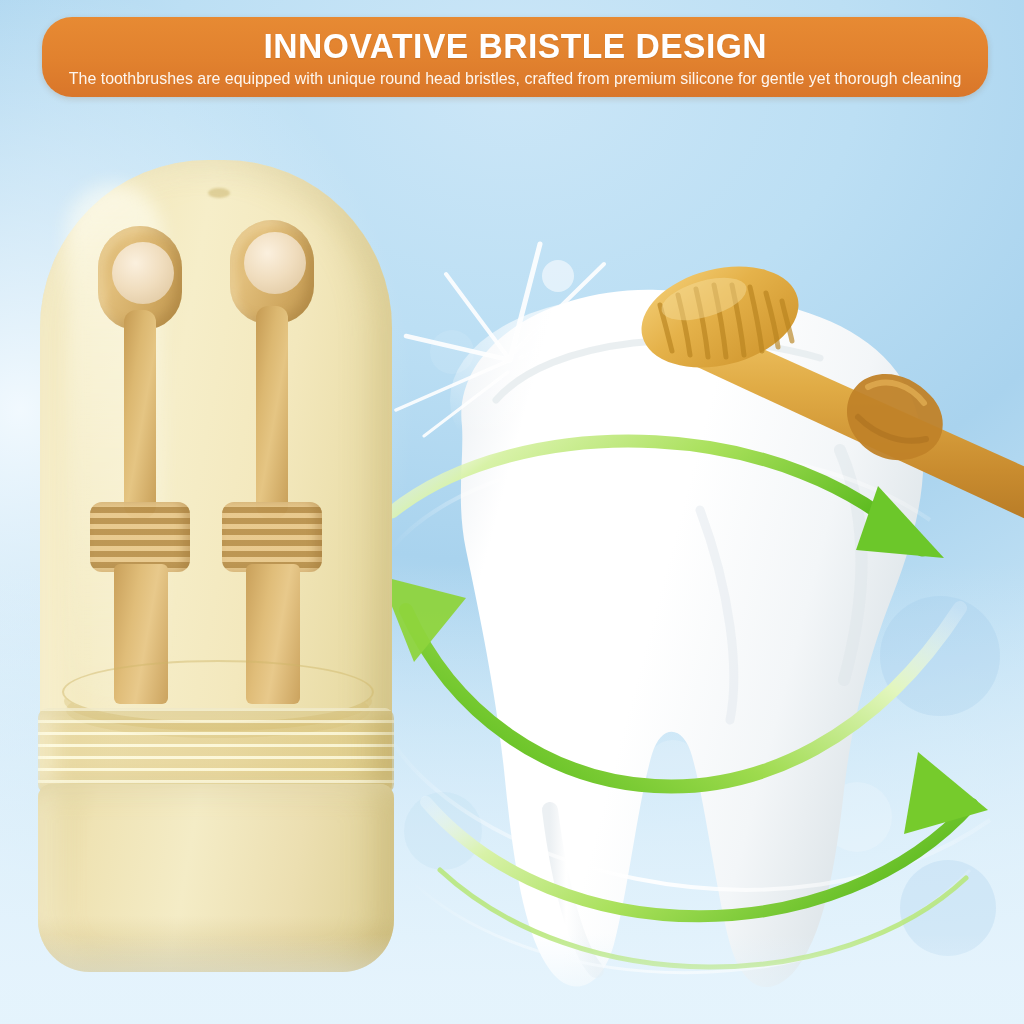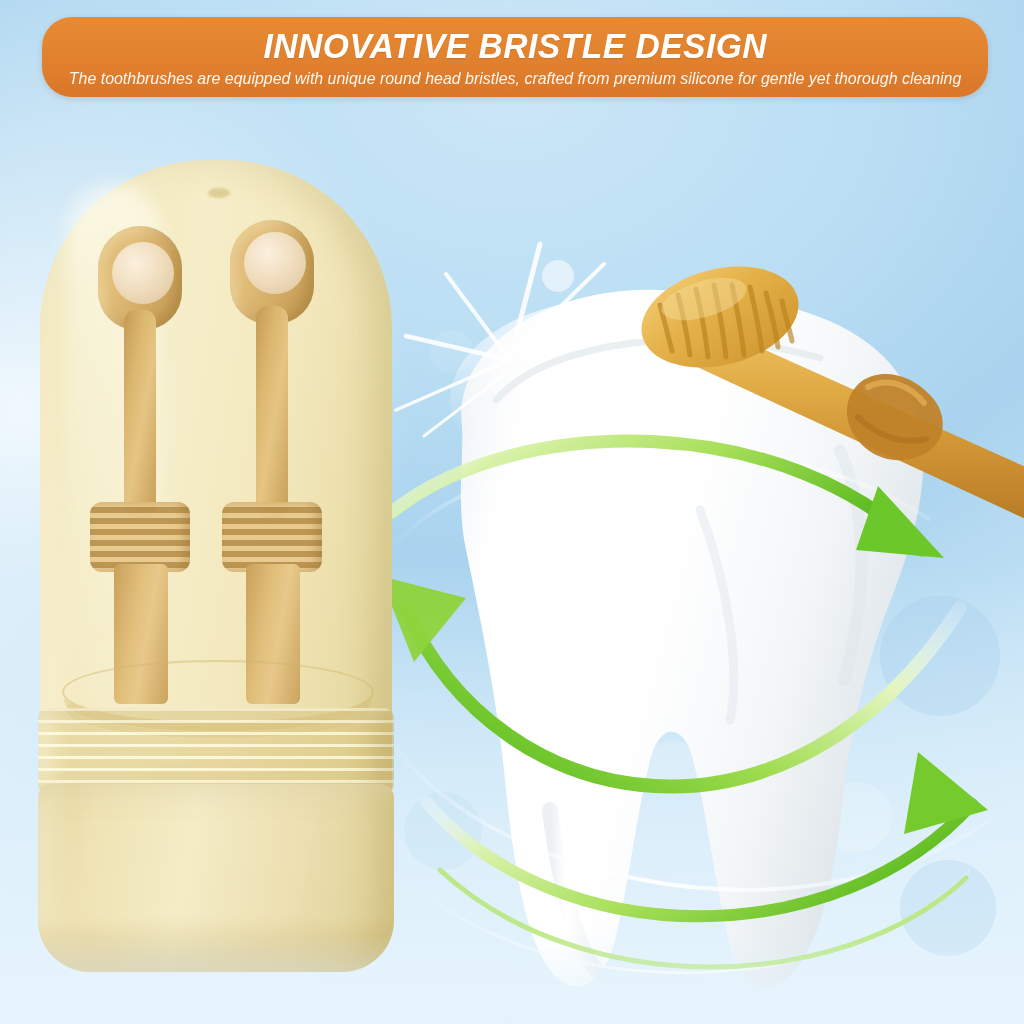--- a/index.html
+++ b/index.html
@@ -26,21 +26,21 @@
   }
   .bokeh{position:absolute;border-radius:50%;background:rgba(255,255,255,.18);}
   .bokeh.d{background:rgba(150,198,230,.22);}
 
   
   .banner{
     position:absolute;left:42px;top:17px;width:946px;height:80px;
     background:linear-gradient(180deg,#e78a33 0%,#e1812e 55%,#d9762a 100%);
     border-radius:30px;
     box-shadow:0 2px 6px rgba(120,70,20,.18);
-    display:flex;flex-direction:column;align-items:center;justify-content:center;font-style:italic;
+    display:flex;flex-direction:column;align-items:center;justify-content:center;
   }
   .banner-title{
     color:#fff;font-weight:bold;font-size:35px;line-height:39px;
     letter-spacing:.5px;transform:scaleX(.96);white-space:nowrap;
     text-shadow:0 1px 1px rgba(140,75,20,.25);
   }
   .banner-sub{
     color:#fdf6ef;font-size:16.2px;line-height:20px;white-space:nowrap;
     transform:scaleX(.985);margin-top:3px;
   }

